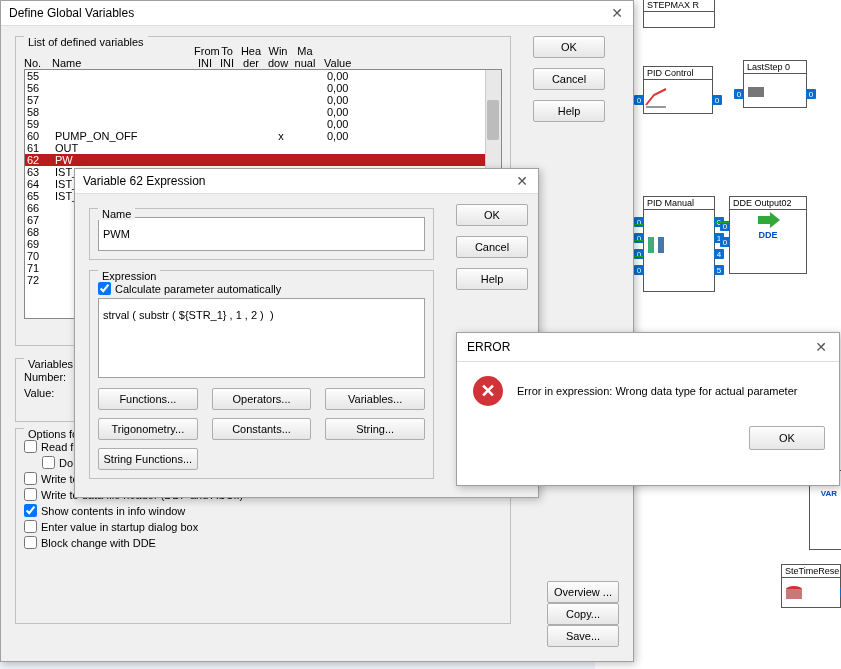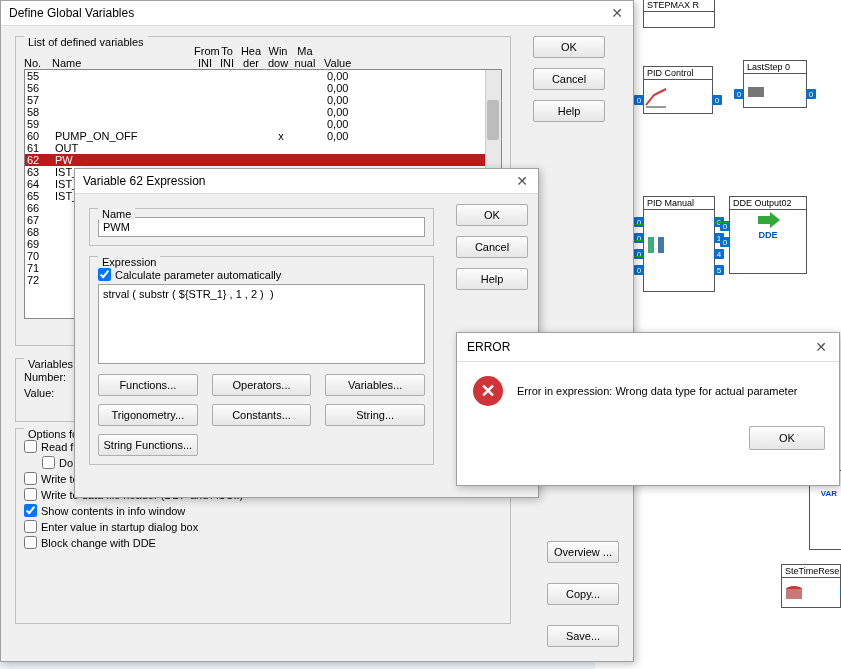--- a/index.html
+++ b/index.html
@@ -69,21 +69,21 @@
       padding: 4px 0;
       width: 72px;
       text-align: center;
       font-size: 11px;
       cursor: pointer;
     }
     .btn-wide { width: 96px; }
     .field {
       width: 100%;
       border: 1px solid #a0a0a0;
-      padding: 3px 4px;
+      padding: 10px 4px;
       font-size: 11px;
       font-family: inherit;
       background: #fff;
     }
     textarea.field { resize: none; height: 80px; }
     .check { display: flex; align-items: center; gap: 4px; margin: 3px 0; }
     .check input { width:13px; height:13px; }
 
     
     #dgv { left: 0; top: 0; width: 634px; height: 662px; }
@@ -105,21 +105,21 @@
     .c-fini{width:22px;} .c-tini{width:22px;} .c-hea{width:26px;} .c-win{width:28px;} .c-ma{width:26px;}
     .c-val { flex:1; text-align:left; }
     .scroll-track { position:absolute; right:0; top:0; bottom:0; width:16px; background:#e8e8e8; border-left:1px solid #ccc; }
     .scroll-thumb { position:absolute; right:2px; width:12px; height:40px; background:#bcbcbc; border-radius:2px; top:30px;}
 
     .var-ctx { margin-top:12px; }
     .var-ctx .row { display:flex; align-items:center; margin:4px 0; gap:6px;}
     .var-ctx label { width:52px; }
 
     .opts-box .check { margin-left: 0; }
-    .bottom-btns { position:absolute; right:14px; bottom:14px; display:flex; flex-direction:column; gap:20px; }
+    .bottom-btns { position:absolute; right:14px; bottom:14px; display:flex; flex-direction:column; gap:0; }
 
     
     #vex { left: 74px; top: 168px; width: 465px; height: 330px; background:#f0f0f0; }
     #vex .body { display:flex; }
     #vex .left { flex:1; padding:8px; }
     #vex .right { width:90px; padding:10px 8px; display:flex; flex-direction:column; gap:10px; }
     .fn-grid { display:grid; grid-template-columns: repeat(3, 1fr); gap: 8px 14px; margin-top:8px; }
     .fn-grid .btn { width: 100%; }
 
     

